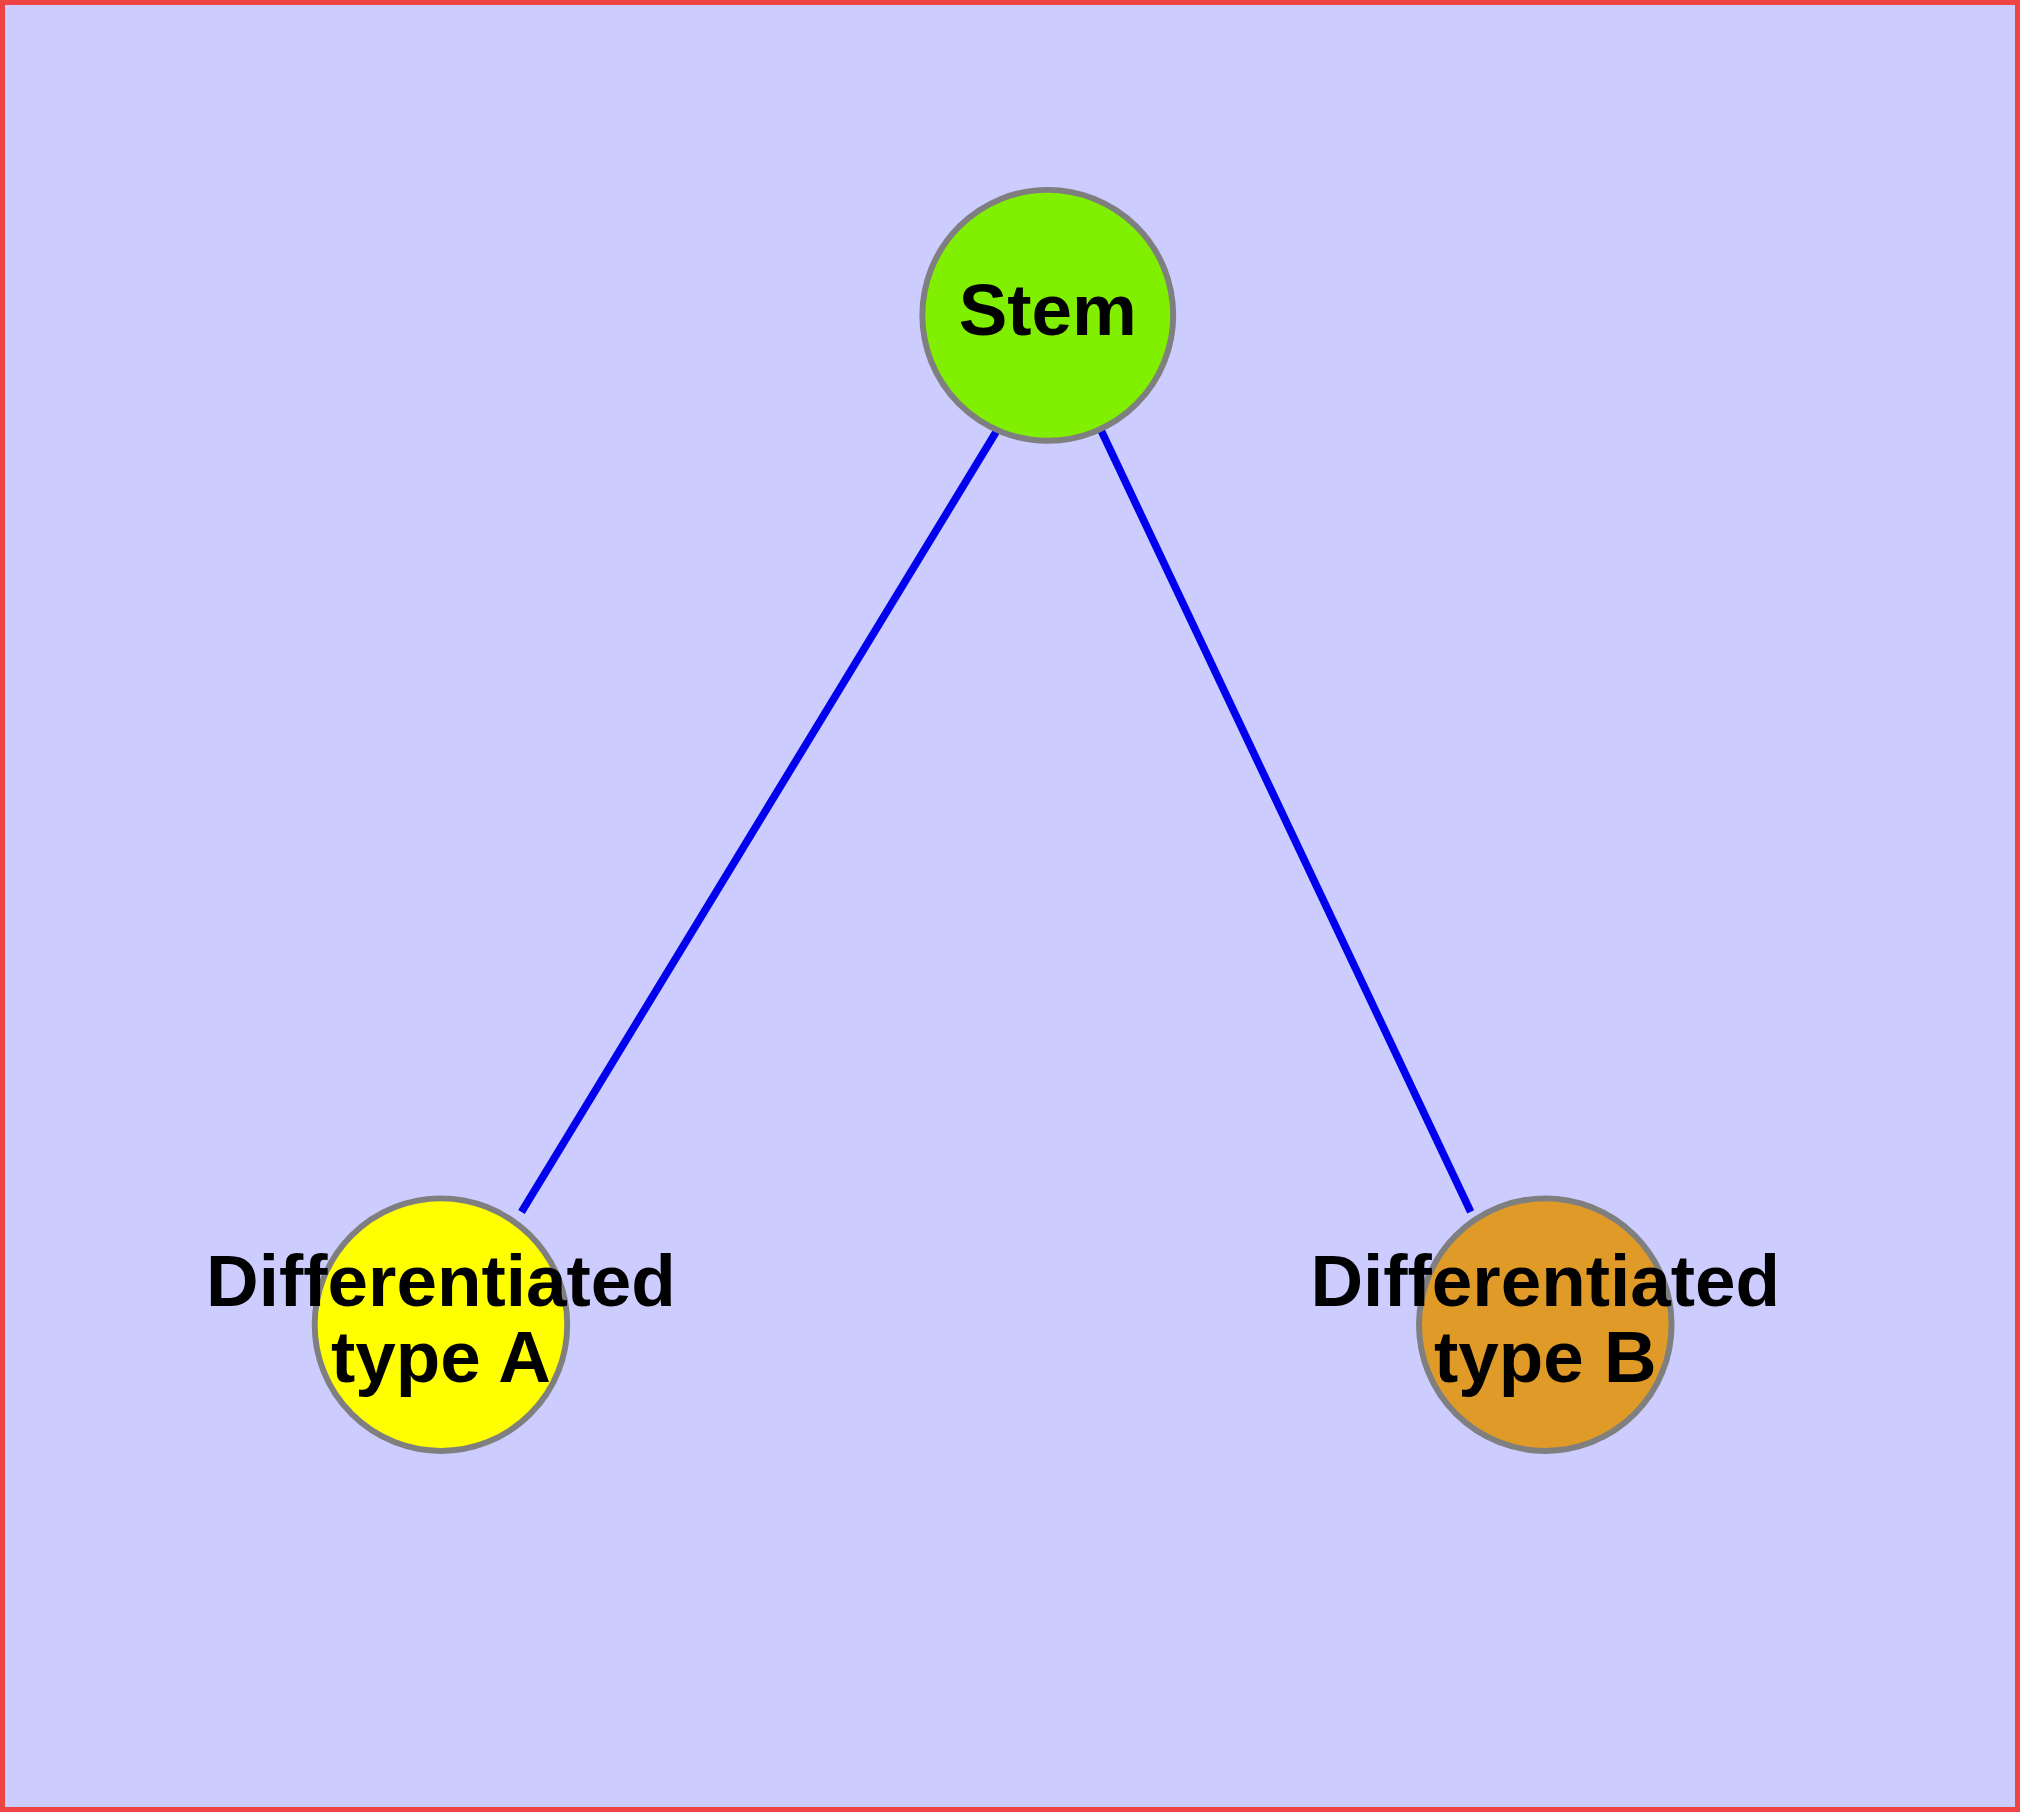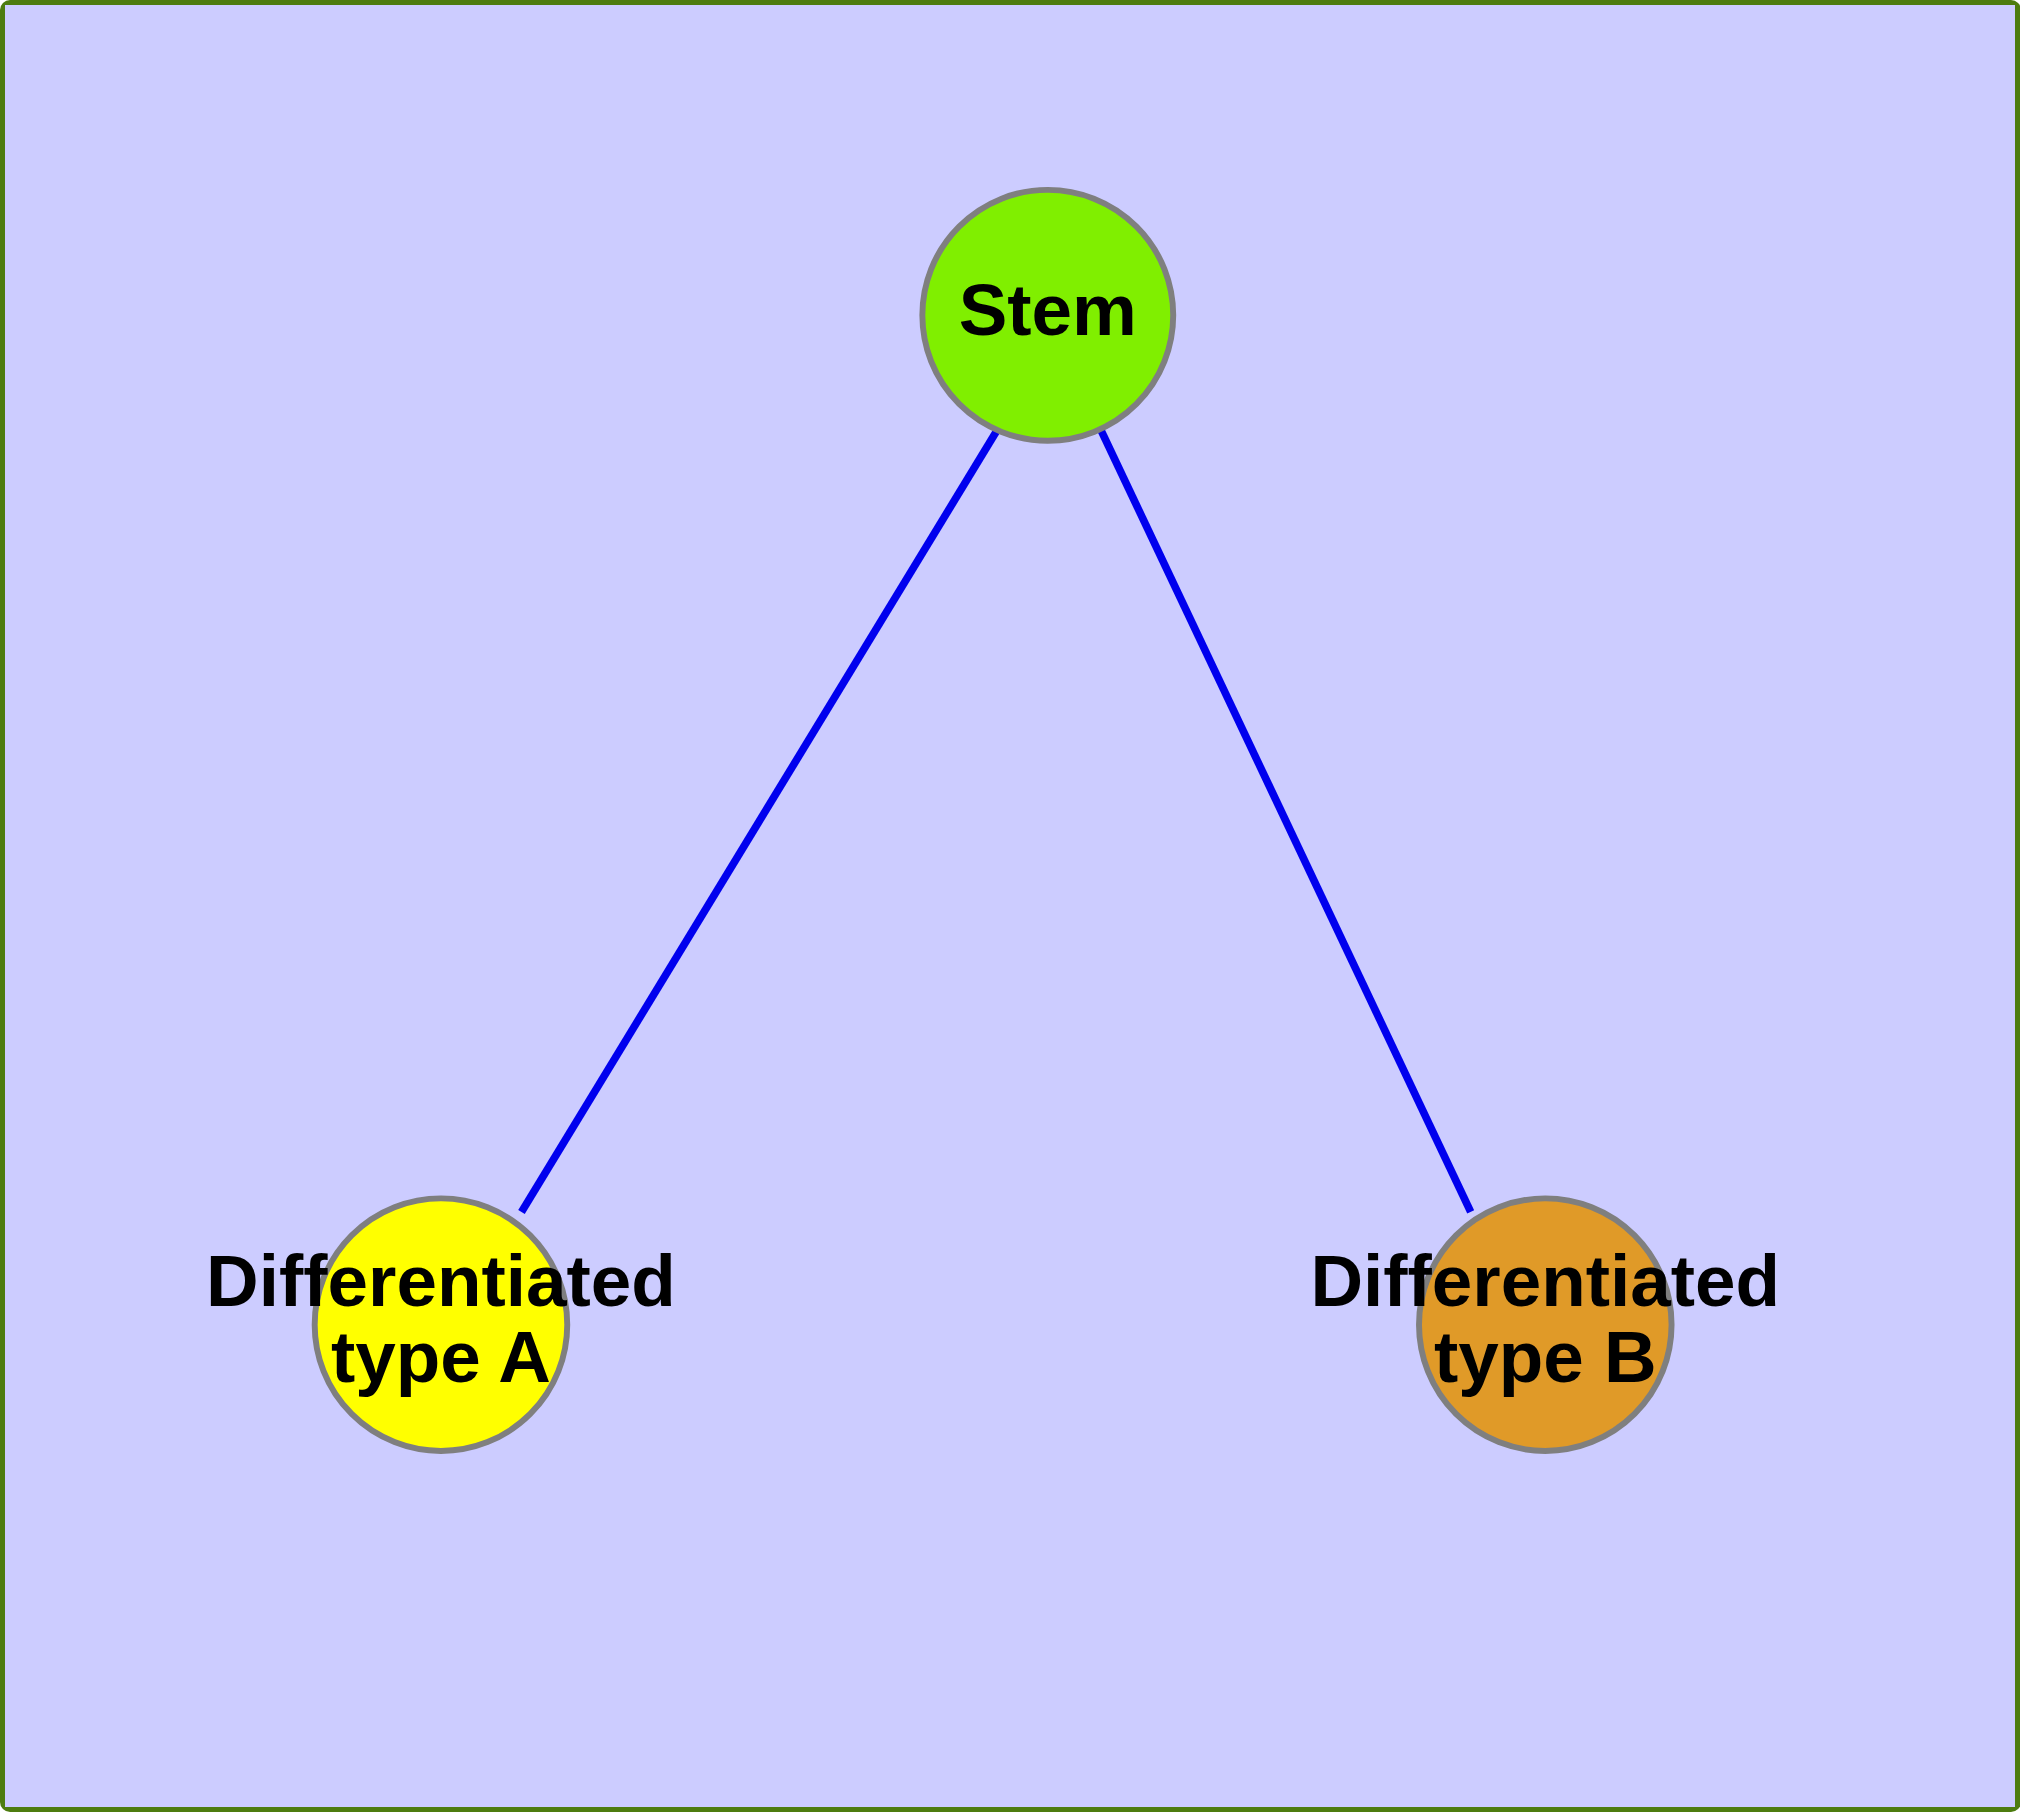--- a/index.html
+++ b/index.html
@@ -5,24 +5,23 @@
 <style>
   html, body {
     margin: 0;
     padding: 0;
     background: #ffffff;
   }
   #canvas {
     position: relative;
     width: 2021px;
     height: 1812px;
-    background: #4d7c0f;
+    background: #ef4444;
     overflow: hidden;
     font-family: "Liberation Sans", "DejaVu Sans", sans-serif;
-    border-radius: 10px;
   }
   #plot-area {
     position: absolute;
     left: 5.1px;
     top: 5.1px;
     width: 2010px;
     height: 1802px;
     background: #ccccff;
   }
   #graph-svg {

